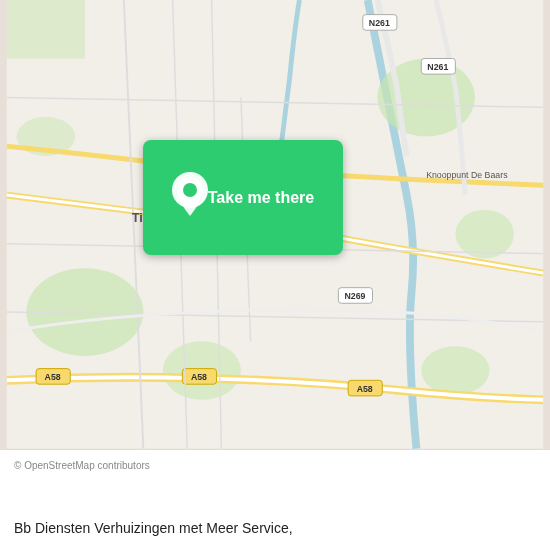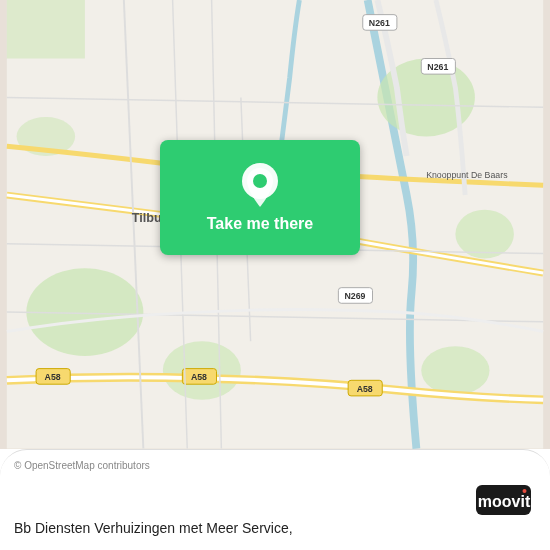--- a/index.html
+++ b/index.html
@@ -31,27 +31,27 @@
       position: absolute;
       top: 0; left: 0;
       width: 100%;
       height: 100%;
     }
 
     
     .take-me-there-card {
       position: absolute;
       top: 140px;
-      left: 160px;
+      left: 143px;
       width: 200px;
       height: 115px;
       background: #2ecc71;
       border-radius: 8px;
       display: flex;
-      flex-direction: column;
+      flex-direction: row;
       align-items: center;
       justify-content: center;
       cursor: pointer;
       box-shadow: 0 2px 8px rgba(0,0,0,0.3);
     }
 
     .map-pin {
       width: 36px;
       height: 44px;
       margin-bottom: 8px;
@@ -66,21 +66,20 @@
     
     .footer {
       width: 550px;
       height: 104px;
       background: #fff;
       border-top: 1px solid #ddd;
       display: flex;
       align-items: center;
       justify-content: space-between;
       padding: 0 14px;
-      border-radius: 27px;
     }
 
     .footer-left {
       display: flex;
       flex-direction: column;
       flex: 1;
     }
 
     .osm-credit {
       font-size: 10px;
@@ -181,24 +180,15 @@
   </div>
 
   <div class="footer">
     <div class="footer-left">
       <div class="osm-credit">© OpenStreetMap contributors</div>
       <div class="address-text">
         <span>Bb Diensten Verhuizingen met Meer Service,</span><br>
       </div>
     </div>
 
-    <div class="moovit-logo">
-      <svg width="60" height="40" viewBox="0 0 60 40" xmlns="http://www.w3.org/2000/svg">
-
-        <rect x="0" y="5" width="55" height="30" rx="6" fill="#1a1a1a"></rect>
-        <text x="28" y="27" font-size="16" font-weight="bold" fill="white" text-anchor="middle" font-family="Arial">moovit</text>
-
-        <circle cx="48.5" cy="11" r="2" fill="#e84c3d"></circle>
-      </svg>
-    </div>
   </div>
 
 </div>
 
 </body></html>

